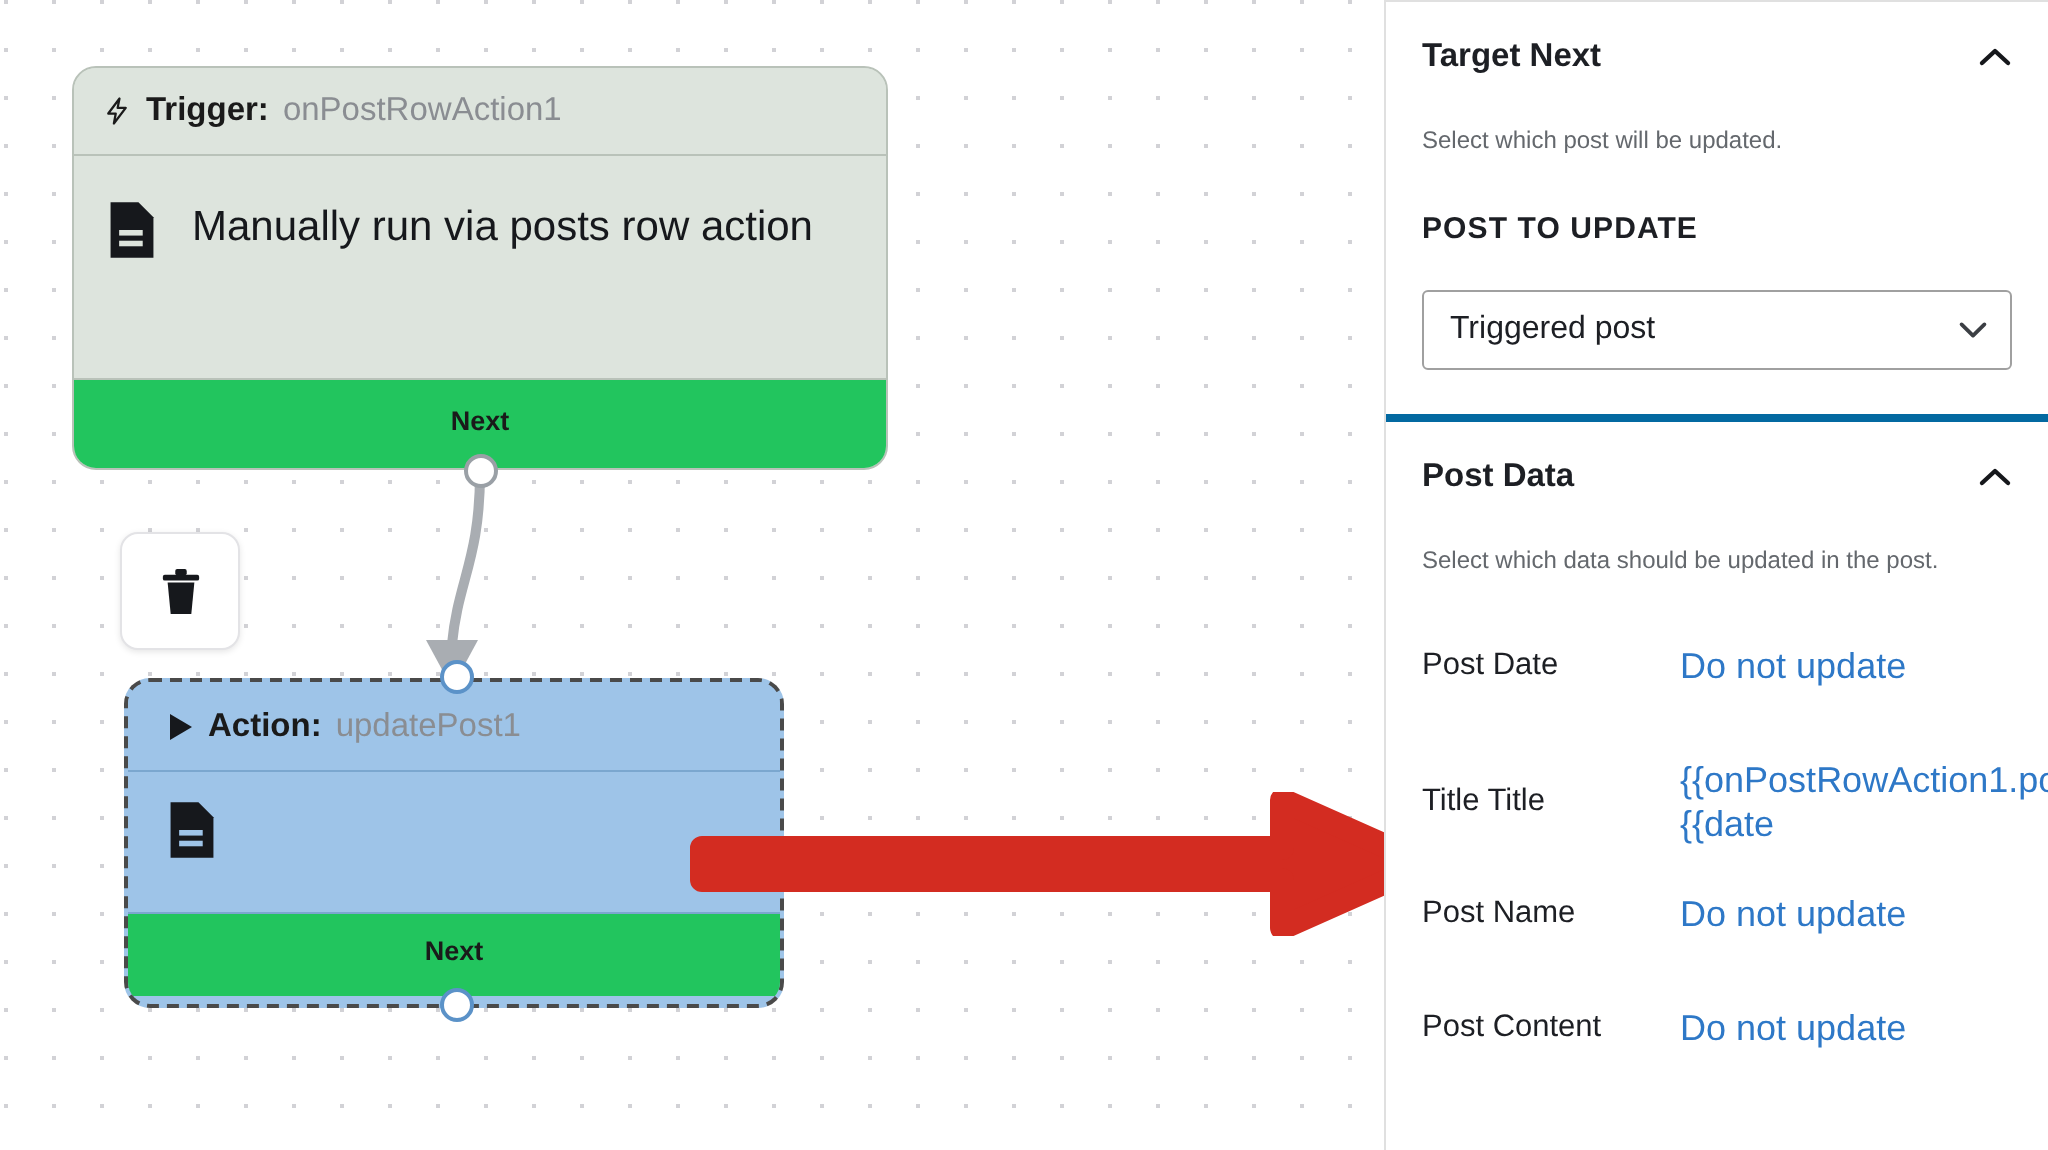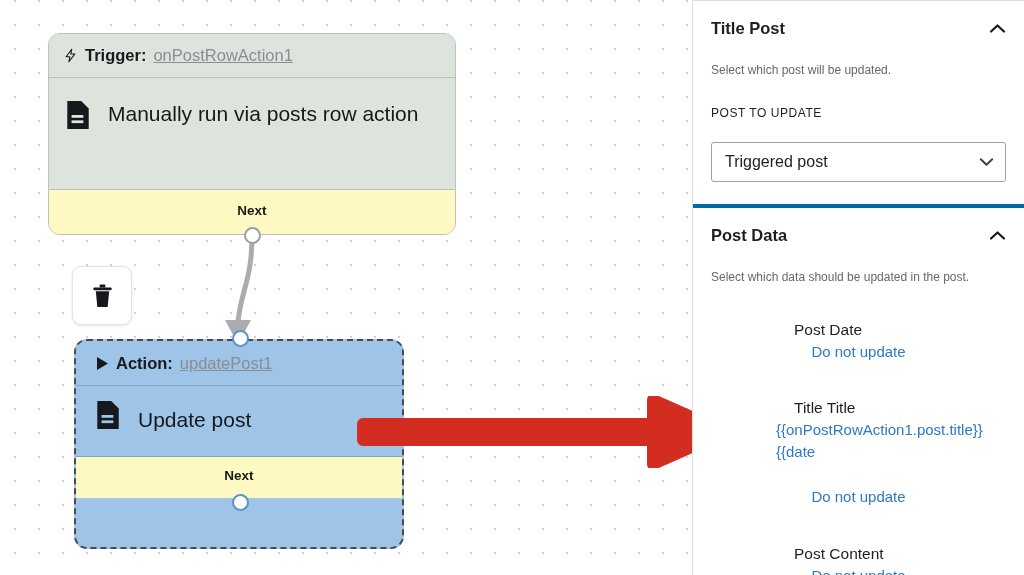--- a/index.html
+++ b/index.html
@@ -6,21 +6,21 @@
   html, body {
     width: 1024px; height: 575px;
     font-family: "Liberation Sans", sans-serif;
     background: #ffffff;
     overflow: hidden;
   }
   #app { position: relative; width: 1024px; height: 575px; }
 
   
   #canvas {
-    position: absolute; left: 12px; top: 0;
+    position: absolute; left: 0; top: 0;
     width: 692px; height: 575px;
     background-color: #ffffff;
     background-image: radial-gradient(circle, #d2d2d6 1.1px, transparent 1.2px);
     background-size: 24px 24px;
     background-position: 15px 13px;
     overflow: hidden;
   }
 
   
   .node {
@@ -28,30 +28,30 @@
     border-radius: 12px;
     overflow: hidden;
   }
   .node-head {
     display: flex; align-items: center; gap: 7px;
     padding: 0 14px;
     font-size: 16.5px;
     white-space: nowrap;
   }
   .node-head .kind { color: #1a1a1a; font-weight: 700; }
-  .node-head .name { color: #8a8d92; font-weight: 400; text-decoration: underline; }
+  .node-head .name { color: #8a8d92; font-weight: 400; }
   .node-body {
     display: flex; align-items: flex-start; gap: 17px;
     padding: 14px 16px 8px 16px;
   }
   .node-body .title {
     font-size: 21px; color: #16181c; line-height: 44px; font-weight: 400;
   }
   .node-foot {
-    background: #fef9c3;
+    background: #22c55e;
     text-align: center;
     font-size: 13.5px; color: #1a1a1a;
     font-weight: 600;
   }
 
   
   #trigger-node {
     left: 36px; top: 33px; width: 408px; height: 202px;
     background: #dde4dd;
     border: 1px solid #b9c2b9;
@@ -62,21 +62,21 @@
   }
   #trigger-node .node-body { height: 111px; }
   #trigger-node .node-body .title { line-height: 44px; }
   #trigger-node .node-foot {
     height: 45px; line-height: 41px;
     border-top: 1px solid #b9c2b9;
   }
 
   
   #action-node {
-    left: 62px; top: 339px; width: 330px; height: 210px;
+    left: 62px; top: 339px; width: 330px; height: 165px;
     background: #9ec4e8;
     border: 2.5px dashed #4a4a4a;
     border-radius: 13px;
   }
   #action-node .node-head {
     height: 45px; background: #9ec4e8;
     border-bottom: 1px solid #7ba7cf;
     padding-left: 19px;
   }
   #action-node .node-body { height: 70px; padding: 6px 16px 6px 19px; }
@@ -130,47 +130,46 @@
     display: flex; align-items: center; justify-content: space-between;
     height: 54px;
   }
   .sec-title { font-size: 16.5px; font-weight: 700; color: #1d1f24; }
   .chev { width: 17px; height: 11px; }
   .sec-desc {
     font-size: 12px; color: #64686d; line-height: 25px;
     margin-top: 3px;
   }
   .field-label {
-    font-size: 12px; font-weight: 400; color: #1d1f24;
+    font-size: 15px; font-weight: 700; color: #1d1f24;
     letter-spacing: .55px; margin-top: 23px;
   }
   .select-box {
     margin-top: 22px; height: 40px;
     border: 1px solid #a0a0a0; border-radius: 3px;
     display: flex; align-items: center; justify-content: space-between;
     padding: 0 11px 0 13px;
     font-size: 16px; color: #1d1f24;
     background: #ffffff;
   }
   .select-box .chev { width: 15px; height: 10px; }
 
   .rows { margin-top: 29px; }
   .row {
-    display: flex; align-items: center;
+    display: flex; align-items: flex-start;
     min-height: 34px;
     margin-bottom: 23px;
-    flex-direction: column;
   }
   .row:last-child { margin-bottom: 0; }
   .row .r-label {
     width: 129px; flex: none;
     font-size: 15.5px; color: #1d1f24; line-height: 22px;
   }
   .row .r-value {
-    font-size: 15px; color: #2e78c7; line-height: 22px;
+    font-size: 18px; color: #2e78c7; line-height: 22px;
     max-width: 165px;
   }
   .row.two-line .r-label { padding-top: 11px; }
 </style>
 </head>
 <body>
 
 <div id="app">
 
   <div id="canvas">
@@ -206,21 +205,20 @@
         </svg>
         <span class="kind">Action:</span>
         <span class="name">updatePost1</span>
       </div>
       <div class="node-body">
         <svg class="doc-icon" viewBox="0 0 24 28">
           <path d="M2 1 H15 L22 8 V27 H2 Z" fill="#16181c"></path>
           <rect x="6" y="14" width="11" height="2.6" fill="#9ec4e8"></rect>
           <rect x="6" y="19" width="11" height="2.6" fill="#9ec4e8"></rect>
         </svg>
-        <span class="title">Update post</span>
       </div>
       <div class="node-foot">Next</div>
     </div>
 
     <div class="port" id="port-out"></div>
     <div class="port" id="port-in-top"></div>
     <div class="port" id="port-in-bot"></div>
 
     <div id="delete-btn">
       <svg class="trash-icon" viewBox="0 0 22 25">
@@ -232,21 +230,21 @@
 
     <svg id="red-arrow" viewBox="0 0 375 72">
       <path d="M8 28 H298 V4 L370 36 L298 68 V44 H8 Z" fill="#d32c21" stroke="#d32c21" stroke-width="12" stroke-linejoin="round"></path>
     </svg>
   </div>
 
   <div id="panel">
 
     <div class="section">
       <div class="sec-head">
-        <span class="sec-title">Title Post</span>
+        <span class="sec-title">Target Next</span>
         <svg class="chev" viewBox="0 0 17 11">
           <path d="M2 8.5 L8.5 2.5 L15 8.5" fill="none" stroke="#16181c" stroke-width="2.2" stroke-linecap="round" stroke-linejoin="round"></path>
         </svg>
       </div>
       <div class="sec-desc">Select which post will be updated.</div>
       <div class="field-label">POST TO UPDATE</div>
       <div class="select-box">
         <span>Triggered post</span>
         <svg class="chev" viewBox="0 0 15 10">
           <path d="M1.8 2.2 L7.5 7.8 L13.2 2.2" fill="none" stroke="#3c3f44" stroke-width="1.9" stroke-linecap="round" stroke-linejoin="round"></path>
@@ -267,20 +265,21 @@
       <div class="rows">
         <div class="row">
           <span class="r-label">Post Date</span>
           <span class="r-value">Do not update</span>
         </div>
         <div class="row two-line">
           <span class="r-label">Title Title</span>
           <span class="r-value">{{onPostRowAction1.post.title}} {{date</span>
         </div>
         <div class="row">
+          <span class="r-label">Post Name</span>
           <span class="r-value">Do not update</span>
         </div>
         <div class="row">
           <span class="r-label">Post Content</span>
           <span class="r-value">Do not update</span>
         </div>
       </div>
     </div>
 
   </div>

